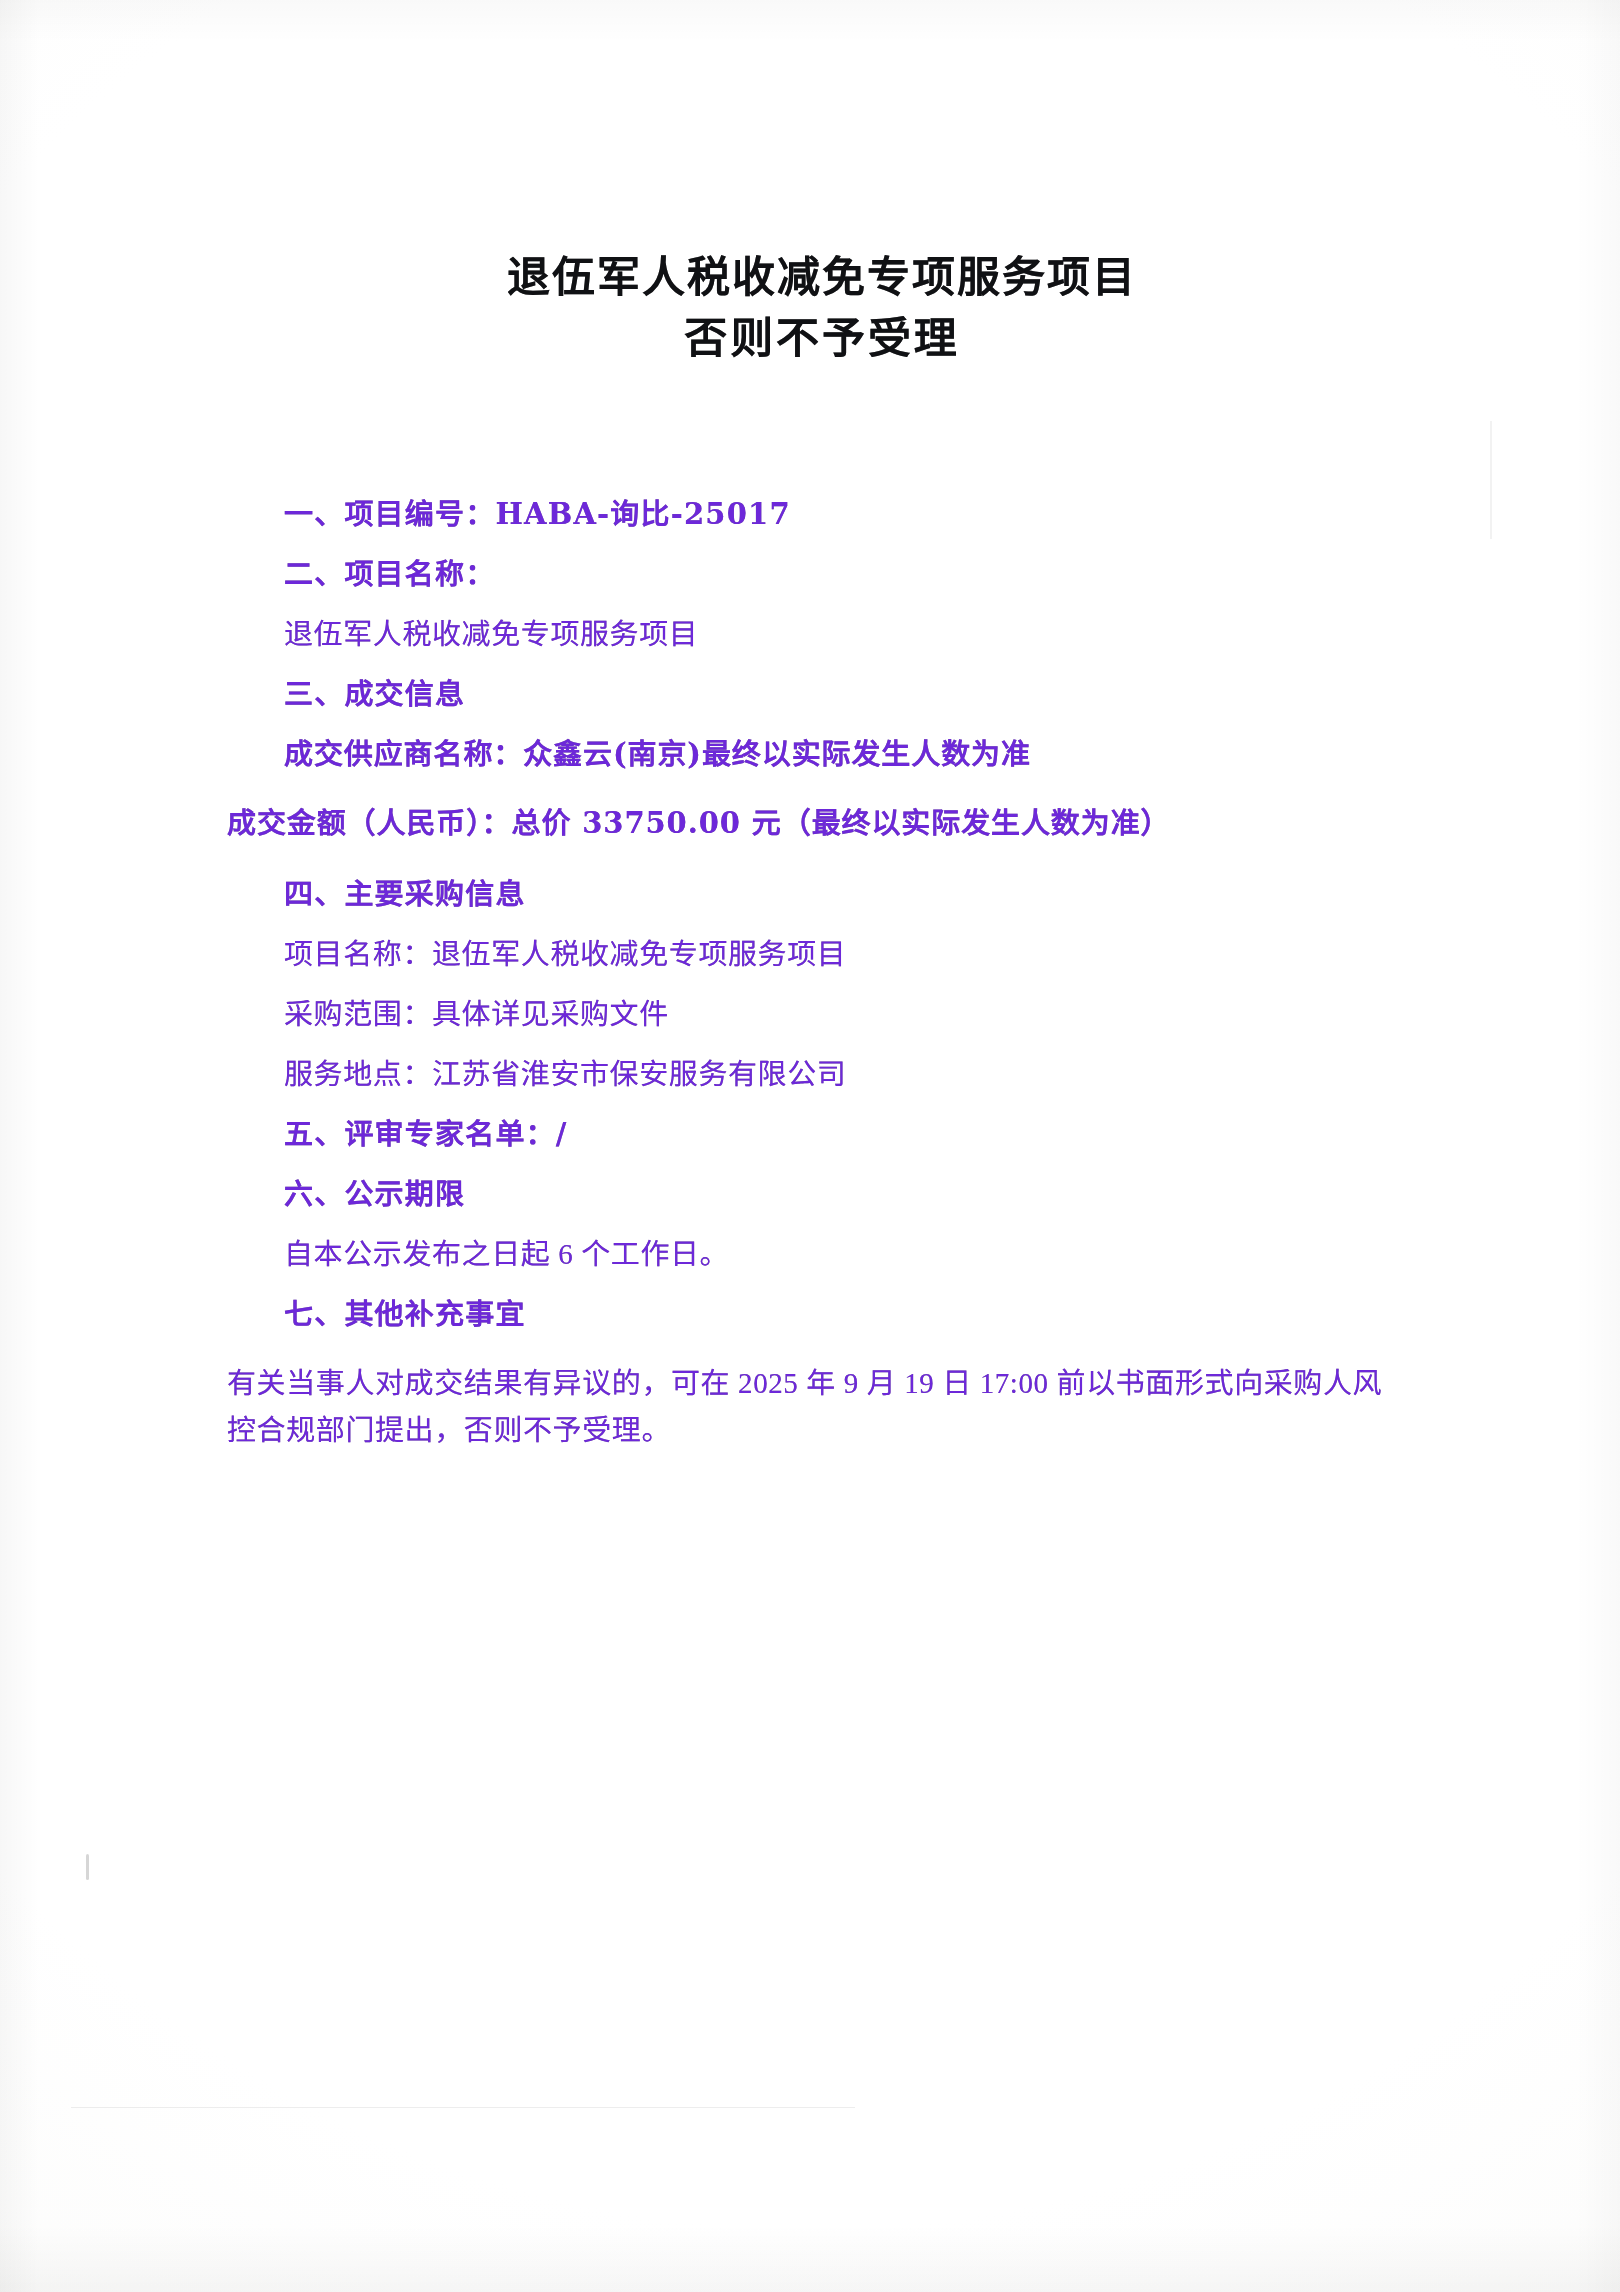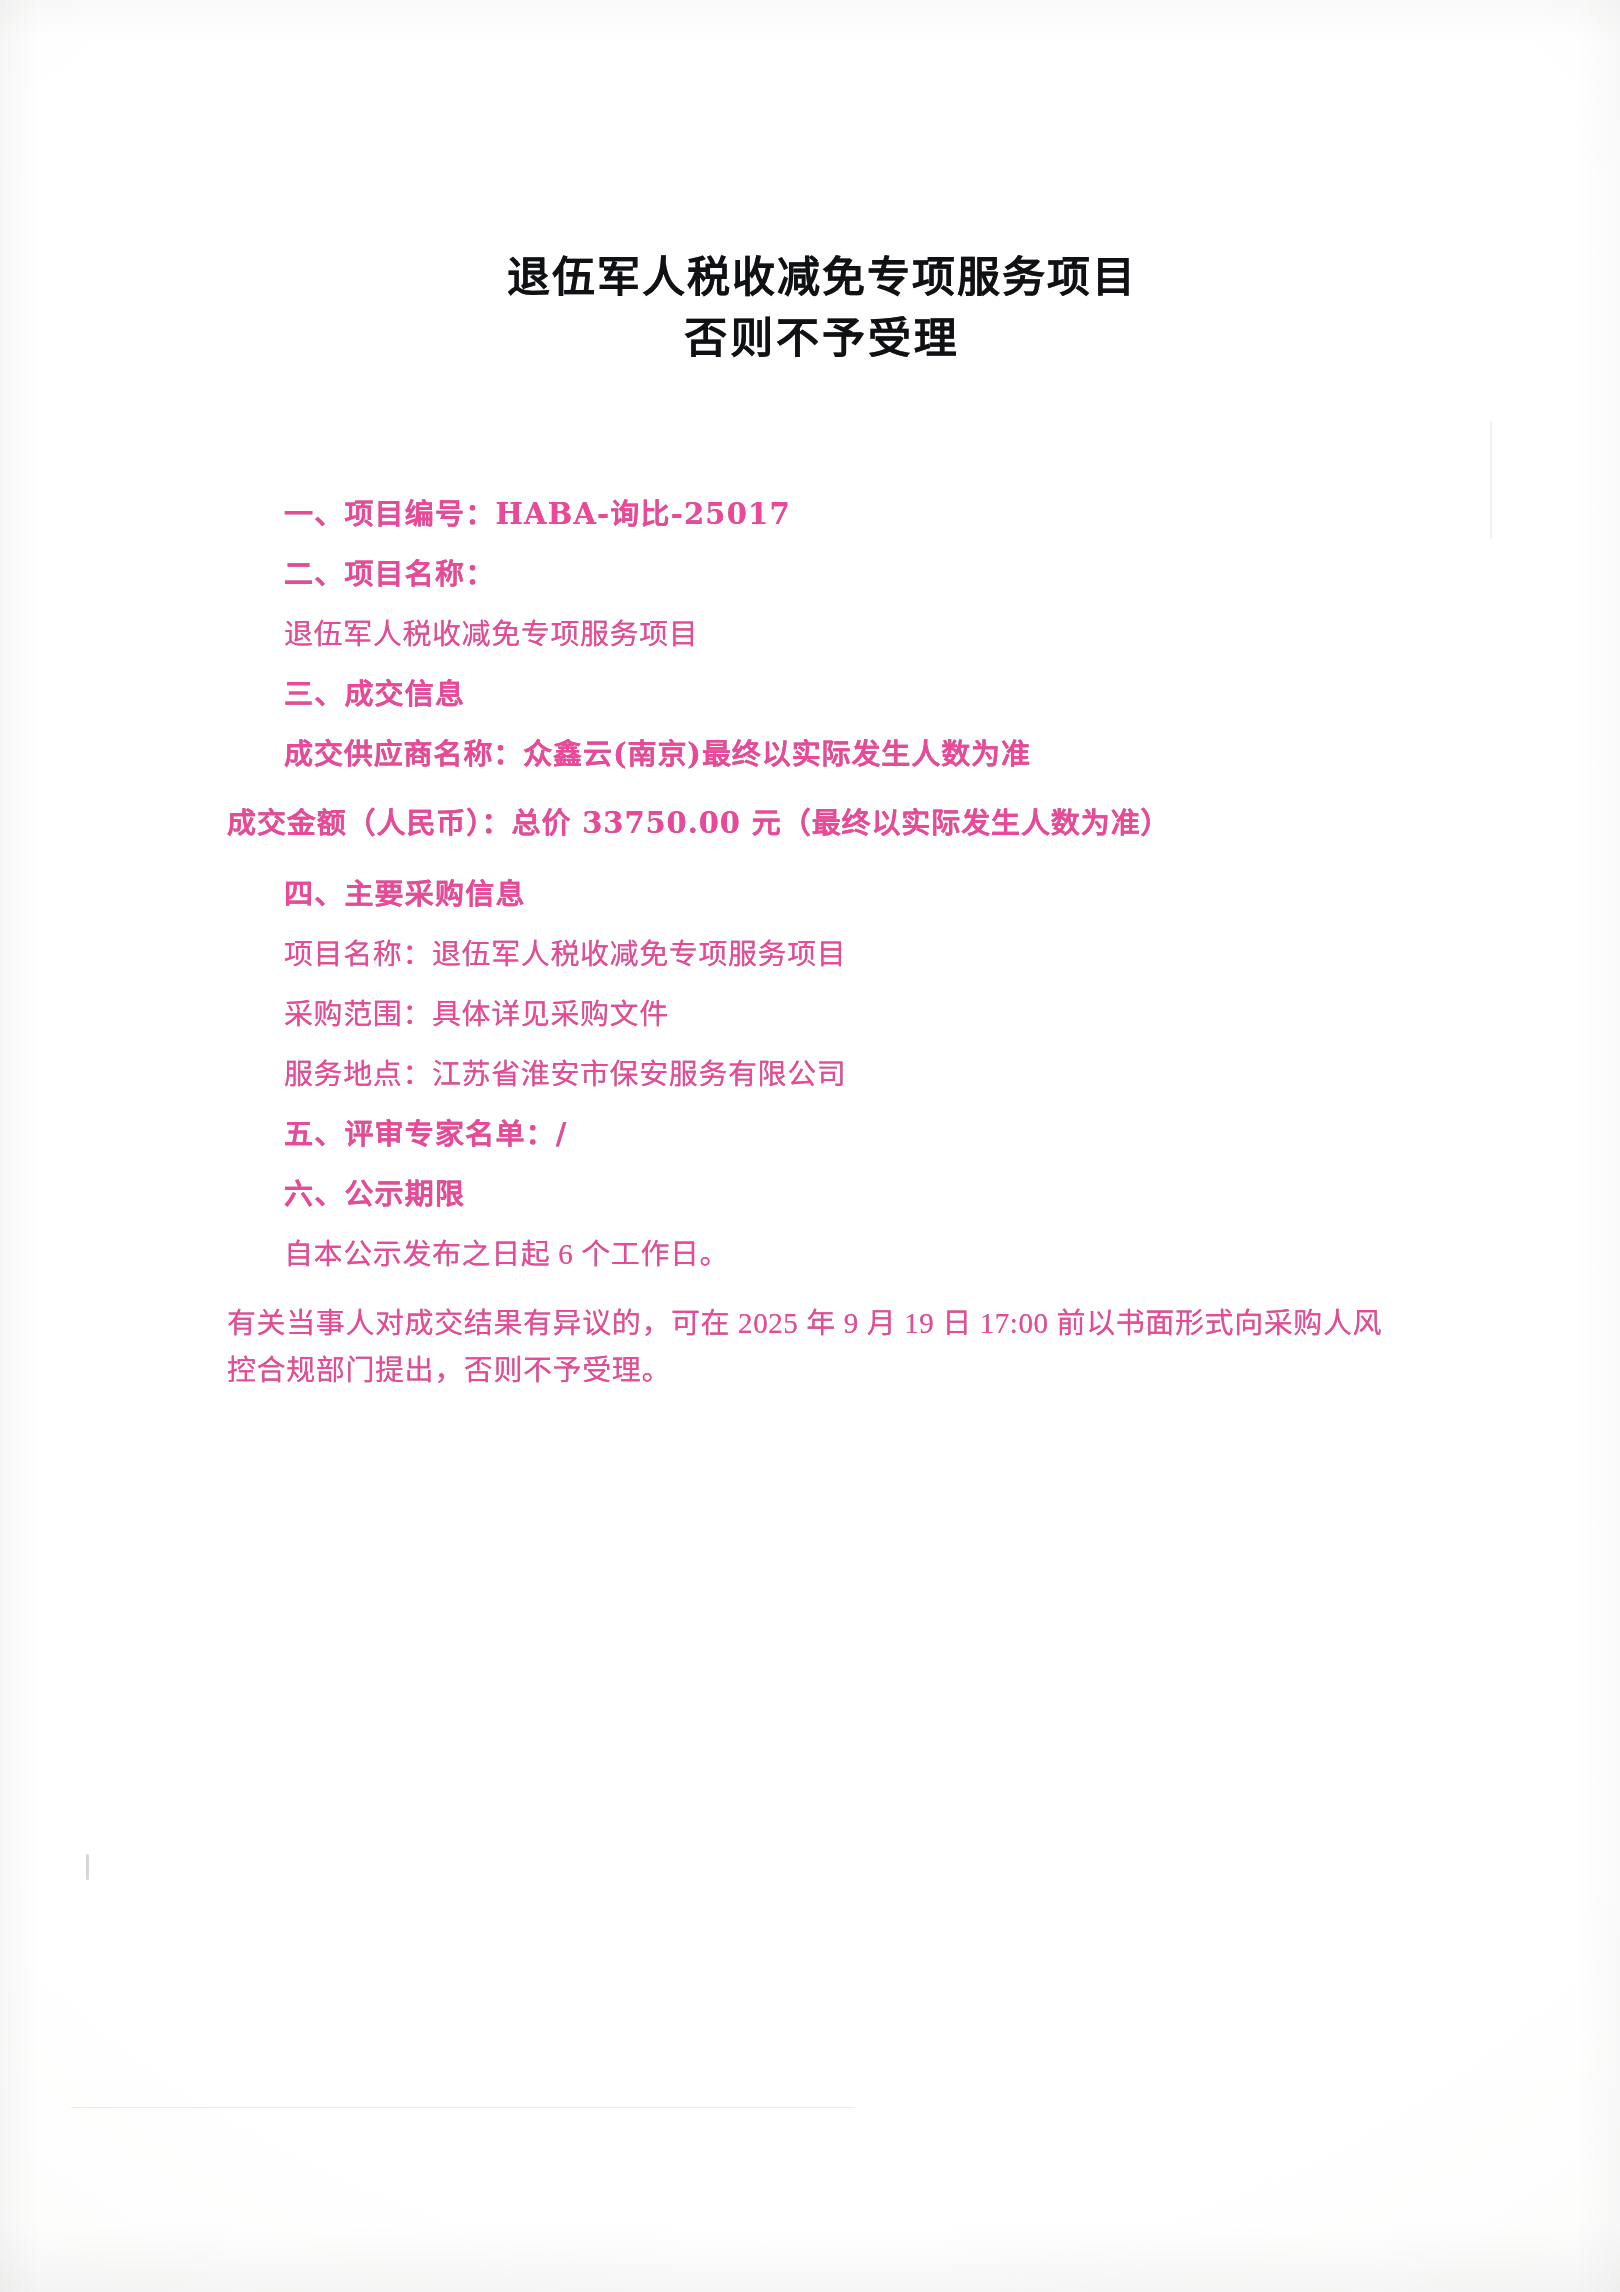--- a/index.html
+++ b/index.html
@@ -68,21 +68,21 @@
   .body-block {
     position: absolute;
     left: 272px;
     top: 500px;
     width: 1098px;
   }
   .para {
     font-size: 29px;
     line-height: 1.0;
     margin: 0 0 31px 0;
-    color: #ec4899;
+    color: #6d28d9;
     letter-spacing: 0.6px;
     text-shadow: 0 0 0.4px rgba(0,0,0,0.45);
   }
   .para.heading {
     font-weight: 700;
     font-family: "DejaVu Serif", "Liberation Serif", serif;
     letter-spacing: 1.2px;
     font-size: 29px;
   }
   .para.bold-line {
@@ -147,20 +147,21 @@
 
 
     <p class="para">服务地点：江苏省淮安市保安服务有限公司</p>
 
     <p class="para heading">五、评审专家名单：/</p>
 
     <p class="para heading">六、公示期限</p>
 
     <p class="para">自本公示发布之日起 6 个工作日。</p>
 
+    <p class="para heading">七、其他补充事宜</p>
 
     <p class="para wrap wrap-hang">有关当事人对成交结果有异议的，可在 2025 年 9 月 19 日 17:00 前以书面形式向采购人风控合规部门提出，否则不予受理。</p>
 
   </div>
 
   <div class="artifact a1"></div>
   <div class="artifact a2"></div>
   <div class="artifact a3"></div>
 
 </div>

